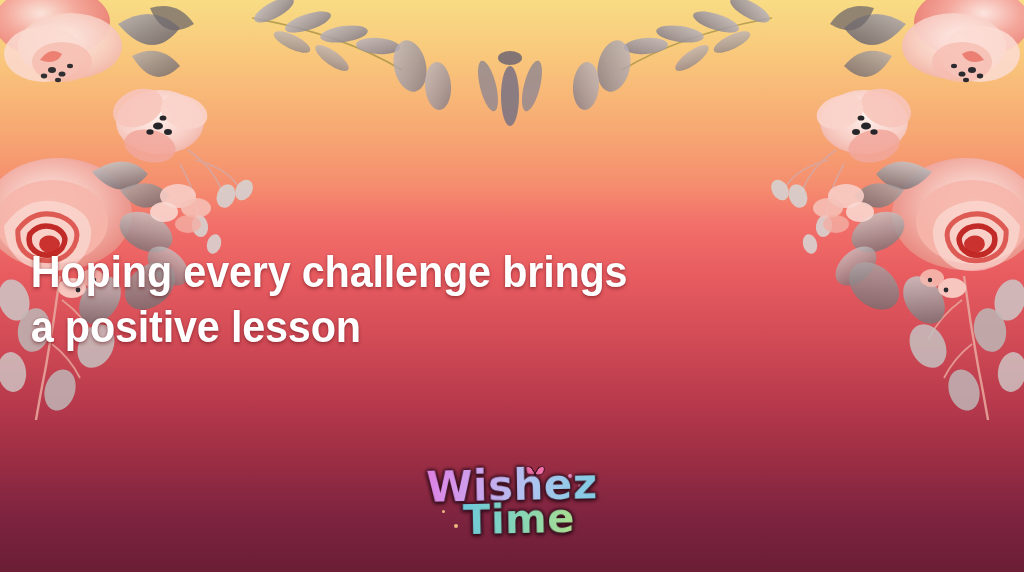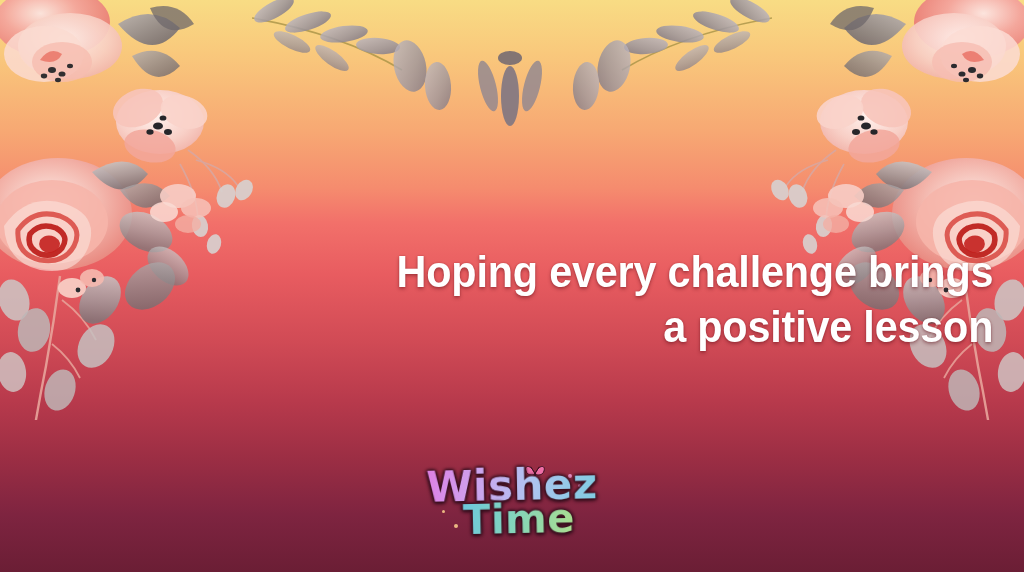--- a/index.html
+++ b/index.html
@@ -28,21 +28,21 @@
   .corner{position:absolute;top:0;width:300px;height:420px;}
   .corner.left{left:0;}
   .corner.right{right:0;transform:scaleX(-1);}
   .topcenter{position:absolute;top:0;left:50%;transform:translateX(-50%);width:520px;height:150px;}
 
   
   .quote{
     position:absolute;
     left:0;right:0;
     top:244px;
-    text-align:right;
+    text-align:left;
     z-index:5;
   }
   .quote .line{
     display:block;
     color:#ffffff;
     font-family:"Liberation Sans", sans-serif;
     font-weight:bold;
     font-size:44px;
     line-height:55px;
     letter-spacing:-0.2px;

